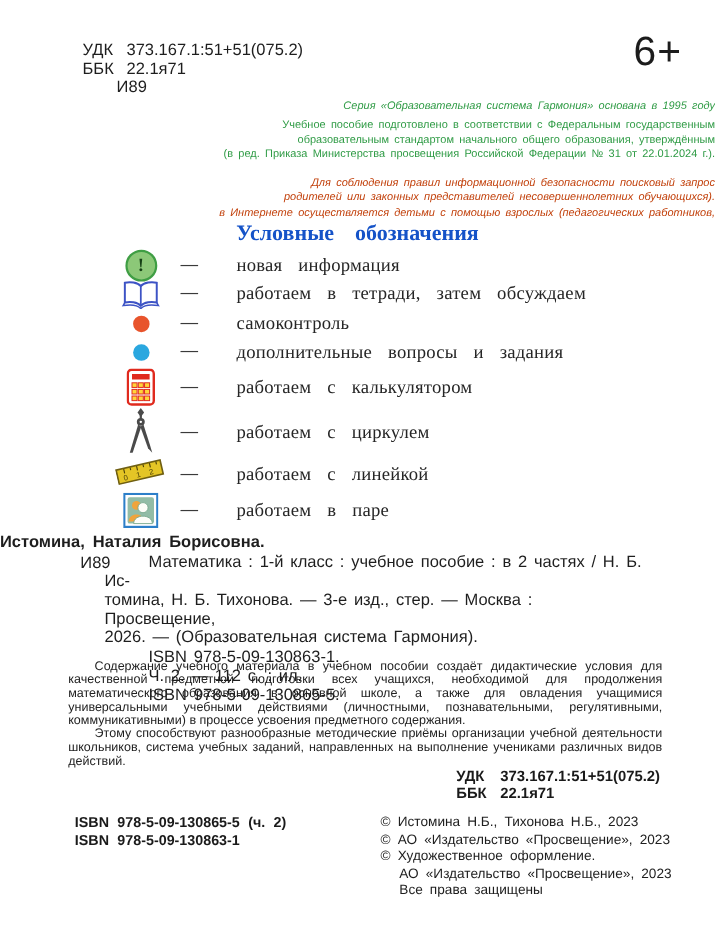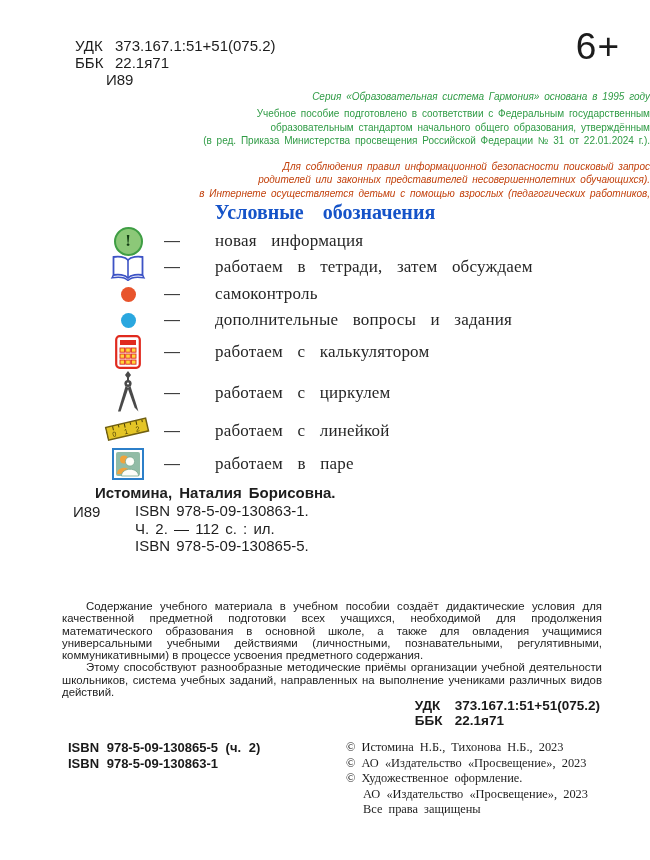--- a/index.html
+++ b/index.html
@@ -32,42 +32,42 @@
   .dot{border-radius:50%;width:15px;height:15px;display:inline-block;}
   .dot-red{background:#e8542c;}
   .dot-blue{background:#2aa7df;}
   .excl{width:25px;height:25px;border-radius:50%;background:#8cc878;border:2px solid #3f9e44;
         display:flex;align-items:center;justify-content:center;
         font-family:"Liberation Serif",serif;font-weight:bold;font-size:17px;color:#143f14;}
   .ruler-wrap{transform:rotate(-13deg);}
 
   
   .catalog{position:absolute;top:484px;left:0;width:650px;font-size:15px;line-height:17.3px;color:#1e1e1e;}
-  .author{margin-left:95px;font-weight:bold;word-spacing:3px;}
+  .author{font-weight:bold;word-spacing:3px;}
   .card{position:relative;margin-top:1px;}
   .card-code{position:absolute;left:73px;top:1px;}
   .card-lines{margin-left:95px;width:490px;word-spacing:2px;}
   .card-lines .first{text-indent:40px;}
   .isbn-lines{margin-left:135px;word-spacing:2px;}
 
   
   .annotation{position:absolute;top:600px;left:62px;width:540px;font-size:11.4px;
               line-height:12.3px;text-align:justify;color:#222;}
   .annotation p{margin:0;text-indent:24px;}
 
   
   .codes-bottom{position:absolute;top:698px;right:50px;font-size:13.5px;font-weight:bold;
                 line-height:15px;color:#1a1a1a;}
   .codes-bottom .lbl{display:inline-block;min-width:40px;}
 
   
   .isbn-footer{position:absolute;top:740px;left:68px;font-weight:bold;font-size:13px;
                line-height:16px;word-spacing:4px;color:#1a1a1a;}
   .copyright{position:absolute;top:740px;left:346px;font-size:12.4px;line-height:15.6px;
-             word-spacing:3px;color:#1e1e1e;font-family:Liberation Serif, serif;}
+             word-spacing:3px;color:#1e1e1e;}
   .copyright .indent{padding-left:17px;}
 </style>
 </head>
 <body>
 
 <div class="page">
 
   <div class="codes">
     <div class="code-row">
       <span class="lbl">УДК</span><span>373.167.1:51+51(075.2)</span>
@@ -212,20 +212,25 @@
       <span class="ldash">—</span>
       <span class="llabel">работаем в паре</span>
     </div>
 
   </div>
 
   <div class="catalog">
     <div class="author">Истомина, Наталия Борисовна.</div>
     <div class="card">
       <span class="card-code">И89</span>
+      <div class="card-lines">
+        <div class="first">Математика : 1-й класс : учебное пособие : в 2 частях / Н. Б. Ис-</div>
+        <div>томина, Н. Б. Тихонова. — 3-е изд., стер. — Москва : Просвещение,</div>
+        <div>2026. — (Образовательная система Гармония).</div>
+      </div>
       <div class="isbn-lines">
         <div>ISBN 978-5-09-130863-1.</div>
         <div>Ч. 2. — 112 с. : ил.</div>
         <div>ISBN 978-5-09-130865-5.</div>
       </div>
     </div>
   </div>
 
   <div class="annotation">
     <p>Содержание учебного материала в учебном пособии создаёт дидактические условия для качественной предметной подготовки всех учащихся, необходимой для продолжения математического образования в основной школе, а также для овладения учащимися универсальными учебными действиями (личностными, познавательными, регулятивными, коммуникативными) в процессе усвоения предметного содержания.</p>

